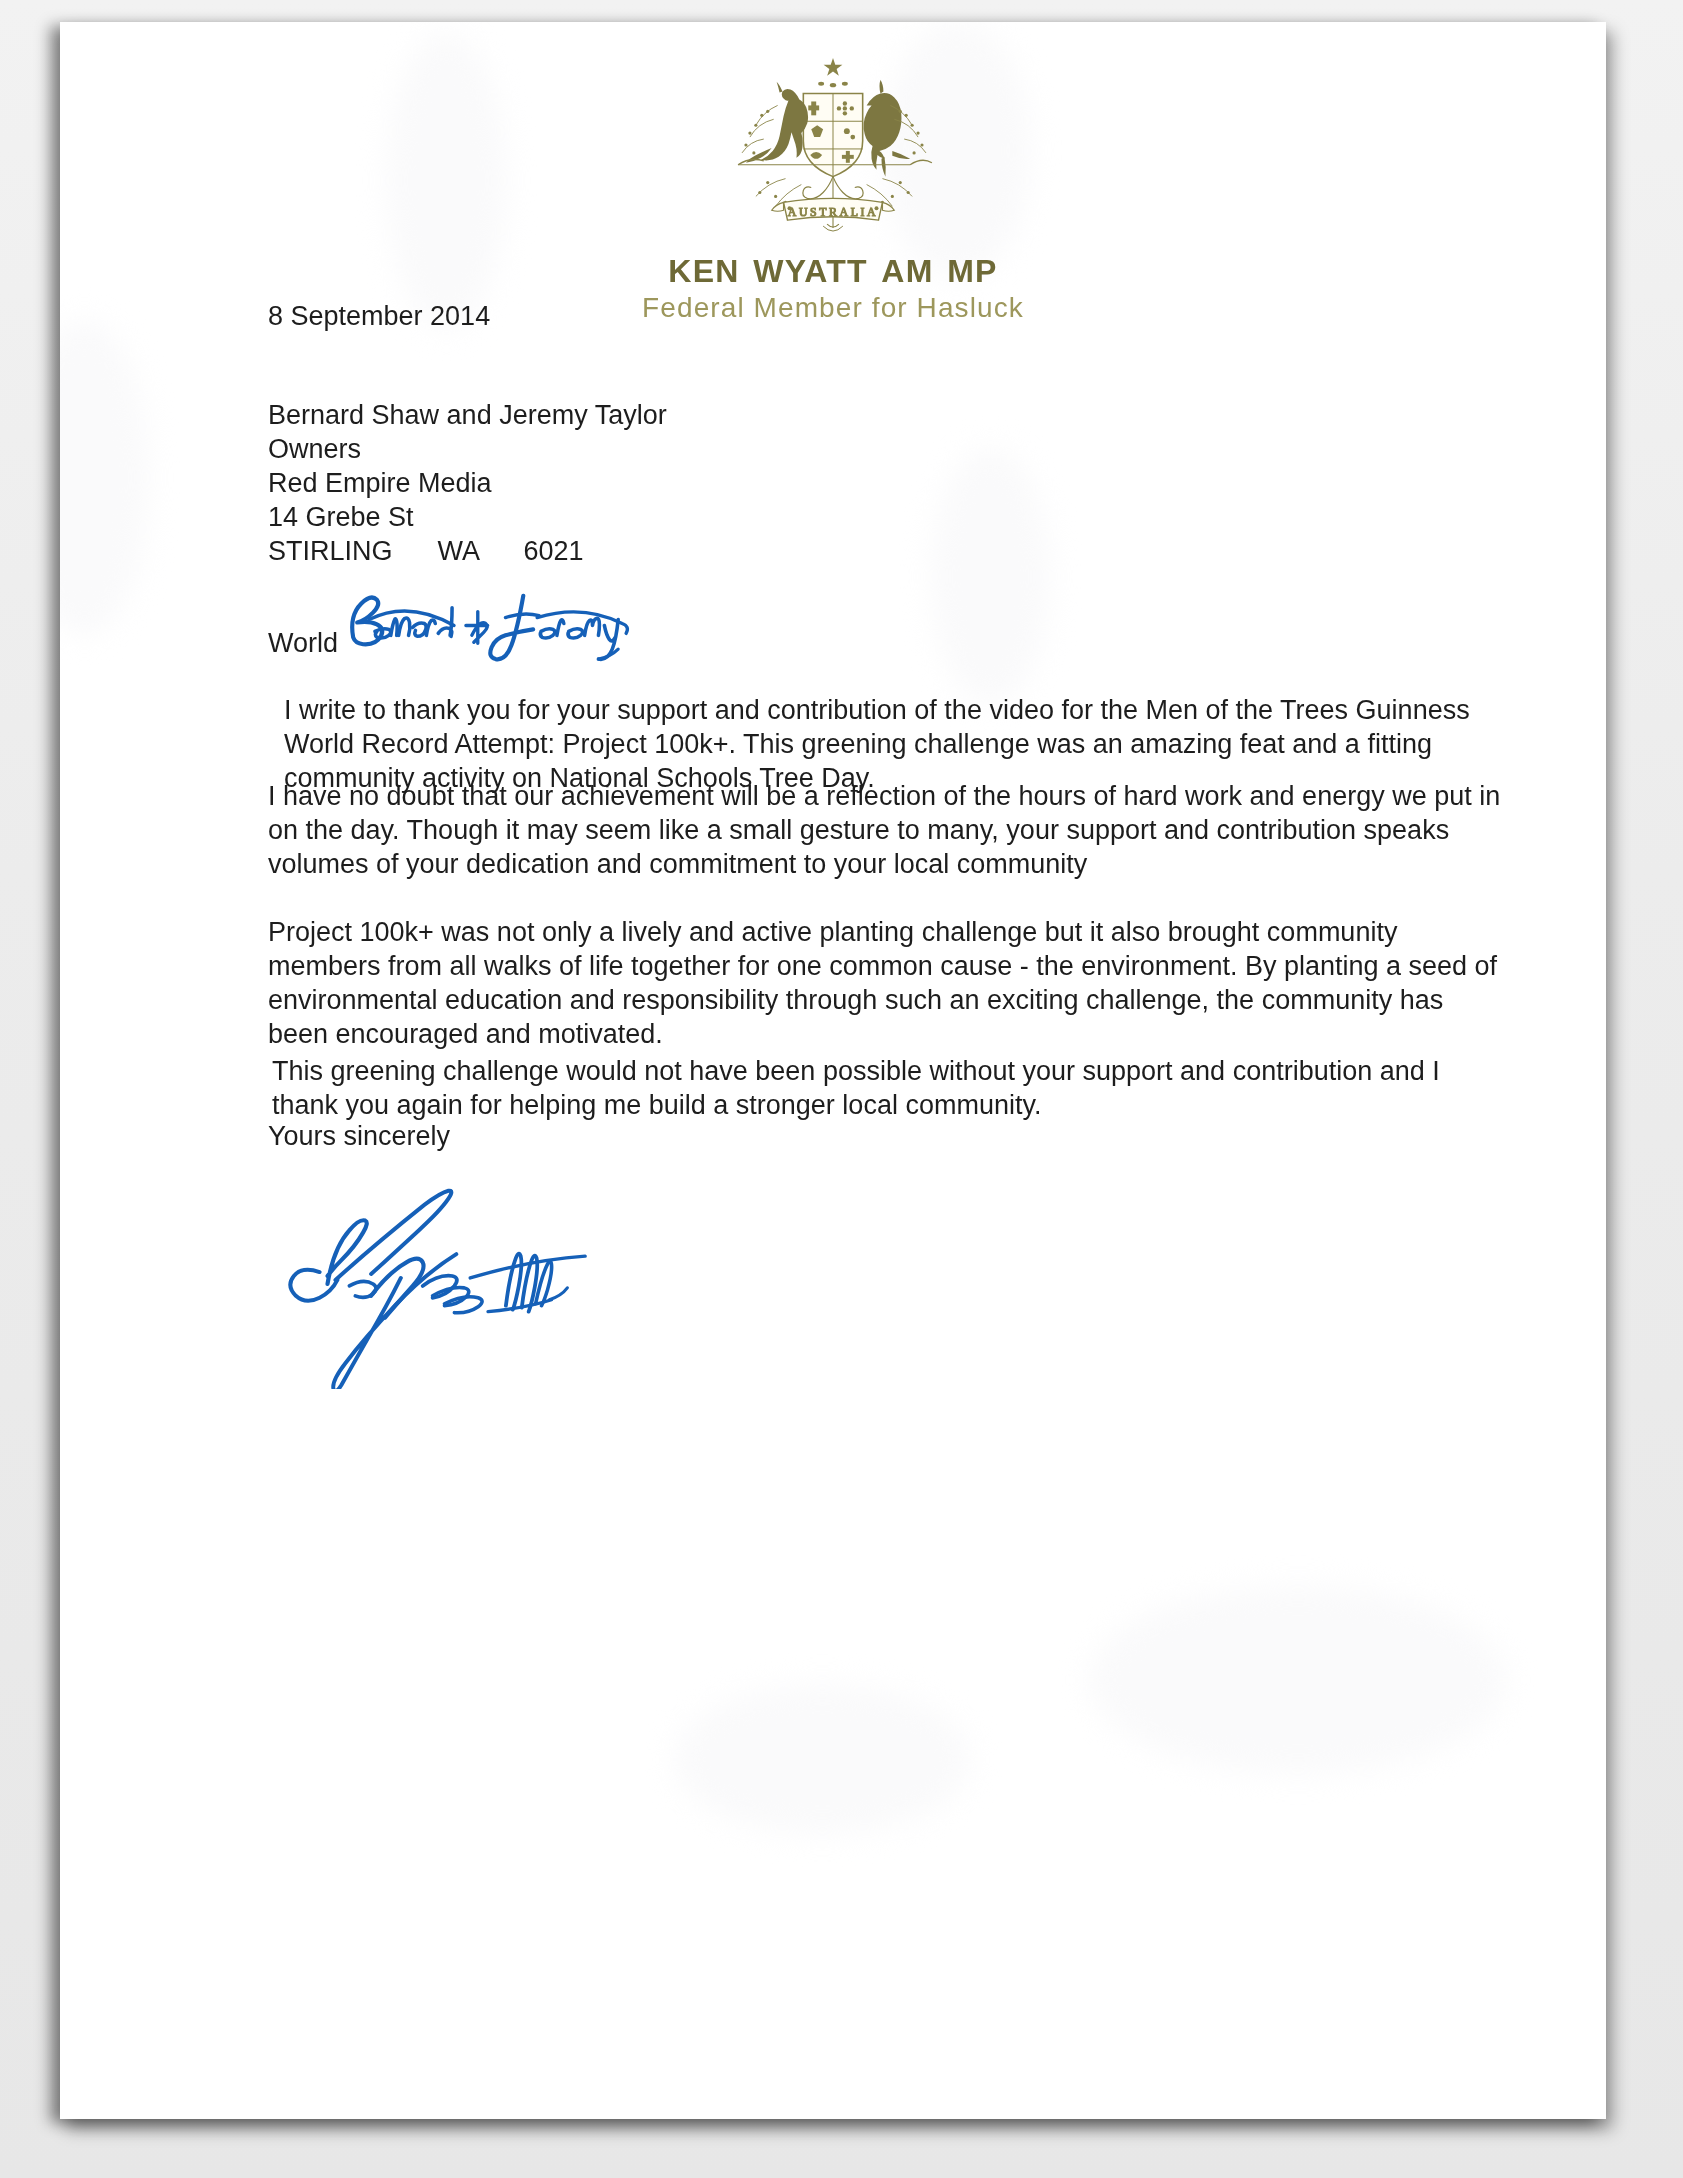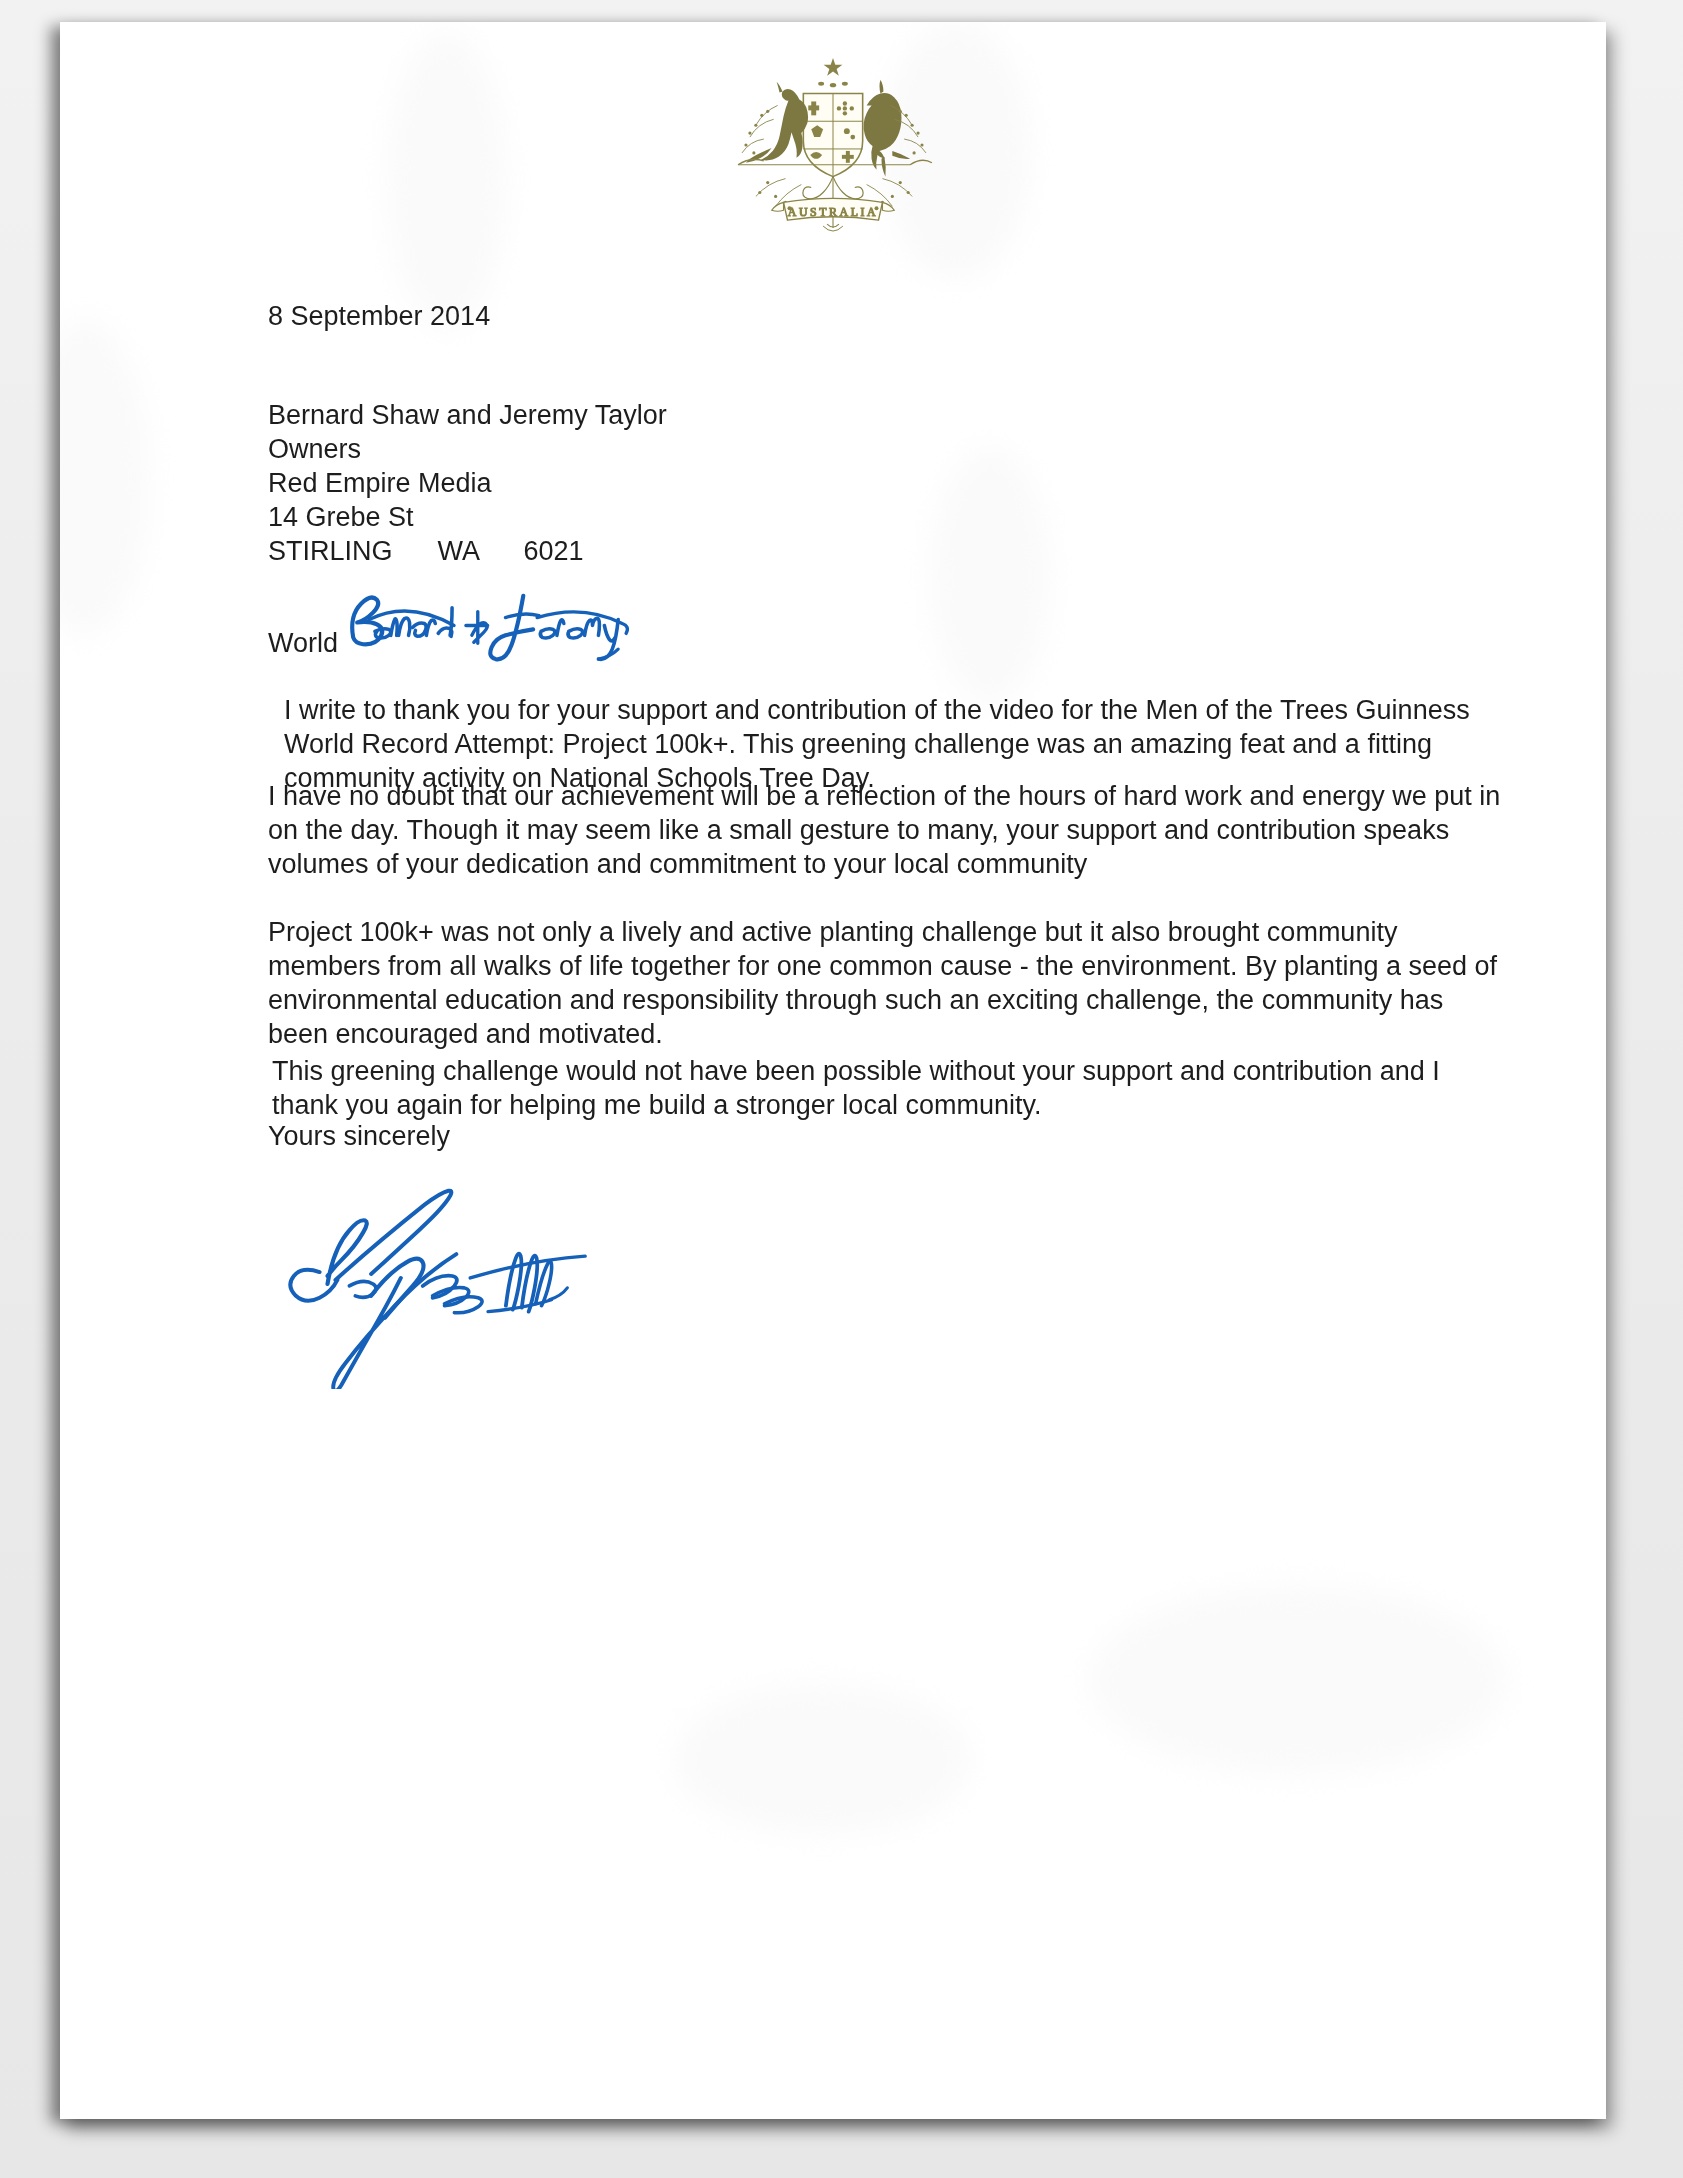--- a/index.html
+++ b/index.html
@@ -260,20 +260,22 @@
             <circle cx="74" cy="156" r="2"></circle>
             <circle cx="162" cy="156" r="2"></circle>
           </g>
 
           <path d="M112,172 q6,6 12,0" stroke="#8a8448" stroke-width="1.1" fill="none"></path>
           <path d="M108,174 q10,10 20,0" stroke="#8a8448" stroke-width="1" fill="none"></path>
         </g>
       </svg>
     </div>
 
+    <div class="lh-name">Ken Wyatt AM MP</div>
+    <div class="lh-sub">Federal Member for Hasluck</div>
   </div>
 
   <div class="doc-body">
 
     <div class="date-line">8 September 2014</div>
 
     <div class="addr-block">
       <div>Bernard Shaw and Jeremy Taylor</div>
       <div>Owners</div>
       <div>Red Empire Media</div>

